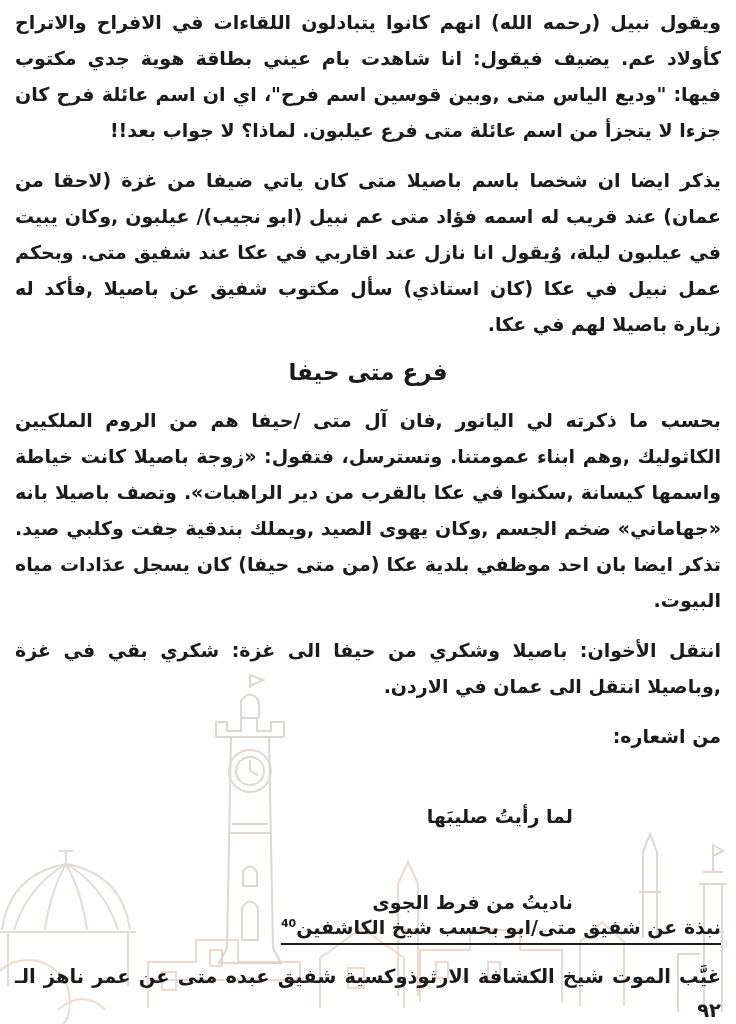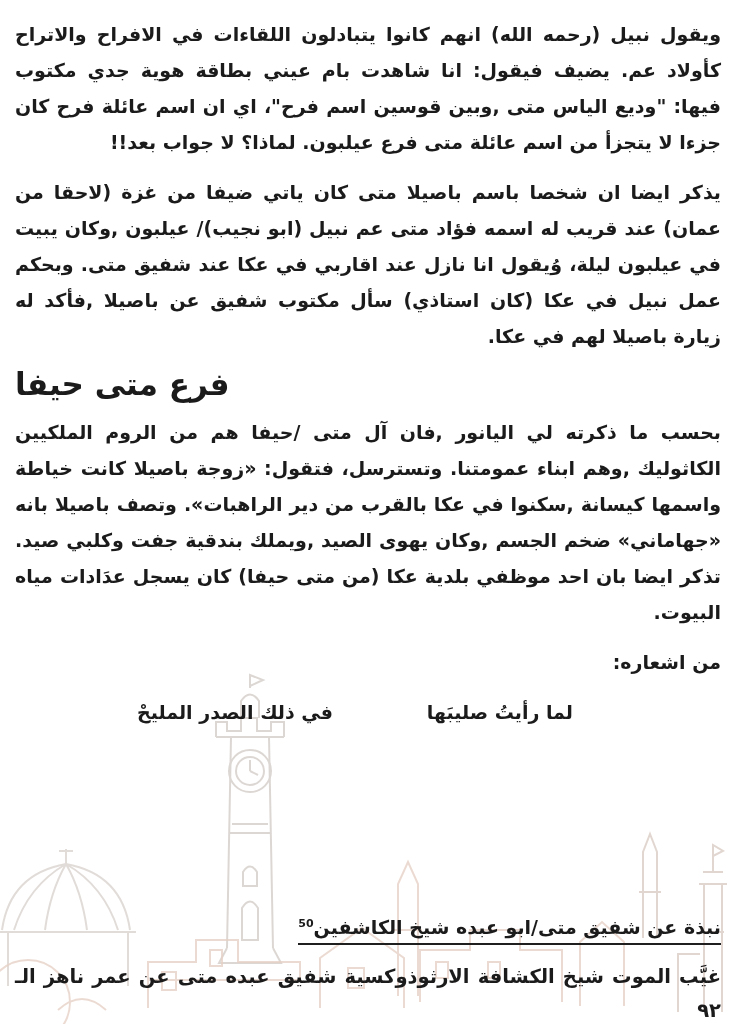--- a/index.html
+++ b/index.html
@@ -23,34 +23,34 @@
     top: 0;
     left: 0;
     width: 736px;
     height: 1024px;
     z-index: 0;
     pointer-events: none;
   }
   .content {
     position: relative;
     z-index: 1;
-    padding: 16px 15px 0 15px;
+    padding: 4px 15px 0 15px;
     font-size: 19px;
     font-weight: bold;
     line-height: 36px;
     text-align: justify;
   }
   .content p.body-par {
     margin: 0 0 14px 0;
   }
   h2.section-title {
-    font-size: 31px;
+    font-size: 23px;
     font-weight: bold;
     margin: 6px 0 14px 0;
-    text-align: left;
+    text-align: center;
     line-height: 32px;
   }
   .poem-intro {
     margin: 4px 0 16px 0;
     text-align: right;
   }
   .poem {
     display: flex;
     flex-direction: column;
     gap: 20px;
@@ -58,20 +58,21 @@
     margin: 2px 0 0 0;
   }
   .verse {
     display: flex;
     gap: 72px;
     align-items: baseline;
   }
   .hemistich.first {
     min-width: 168px;
     white-space: nowrap;
+    margin-top: 30px;
   }
   .hemistich.second {
     white-space: nowrap;
   }
   .bottom-block {
     position: absolute;
     top: 912px;
     right: 15px;
     left: 15px;
     z-index: 1;
@@ -156,35 +157,36 @@
   <div class="content">
 
     <p class="body-par">ويقول نبيل (رحمه الله) انهم كانوا يتبادلون اللقاءات في الافراح والاتراح كأولاد عم.  يضيف فيقول: انا شاهدت بام عيني بطاقة هوية جدي مكتوب فيها: "وديع الياس متى ,وبين قوسين اسم فرح"، اي ان اسم عائلة فرح كان جزءا لا يتجزأ من اسم عائلة متى فرع عيلبون. لماذا؟ لا جواب بعد!!</p>
 
     <p class="body-par">يذكر ايضا ان شخصا باسم باصيلا متى كان ياتي ضيفا من غزة (لاحقا من عمان) عند قريب له اسمه فؤاد متى عم نبيل (ابو نجيب)/ عيلبون ,وكان يبيت في عيلبون ليلة، وُيقول انا نازل عند اقاربي في عكا عند شفيق متى. وبحكم عمل نبيل في عكا (كان استاذي) سأل مكتوب شفيق عن باصيلا ,فأكد له زيارة باصيلا لهم في عكا.</p>
 
     <h2 class="section-title">فرع متى حيفا</h2>
 
     <p class="body-par">بحسب ما ذكرته لي اليانور ,فان آل متى /حيفا هم من الروم الملكيين الكاثوليك ,وهم ابناء عمومتنا. وتسترسل، فتقول:  «زوجة باصيلا كانت خياطة واسمها كيسانة ,سكنوا في عكا بالقرب من دير الراهبات». وتصف باصيلا بانه «جهاماني» ضخم الجسم  ,وكان يهوى الصيد ,ويملك بندقية جفت وكلبي صيد. تذكر ايضا بان احد موظفي بلدية عكا (من متى حيفا) كان يسجل عدَادات مياه البيوت.</p>
 
+    <p class="body-par">انتقل الأخوان: باصيلا وشكري من حيفا الى غزة: شكري بقي في غزة ,وباصيلا انتقل الى عمان في الاردن.</p>
 
 
     <p class="poem-intro body-par">من اشعاره:</p>
 
     <div class="poem">
       <div class="verse">
         <span class="hemistich first">لما رأيتُ صليبَها</span>
-        <span class="hemistich second">في ذلك الصدر المليحْ</span>
       </div>
       <div class="verse">
+        <span class="hemistich first">ناديتُ من فرط الجوى</span>
       </div>
     </div>
 
   </div>
 
   <div class="bottom-block">
     <h3 class="subsection-title">
-      <span class="underlined"><span>نبذة عن شفيق متى/ابو عبده شيخ الكاشفين</span><sup class="footnote-sup">50</sup></span>
+      <span class="underlined"><span>نبذة عن شفيق متى/ابو بحسب شيخ الكاشفين</span><sup class="footnote-sup">40</sup></span>
     </h3>
     <p class="closing">غيَّب الموت شيخ الكشافة الارثوذوكسية شفيق عبده متى عن عمر ناهز الـ ٩٢</p>
   </div>
 
 </div>
 
 </body></html>

